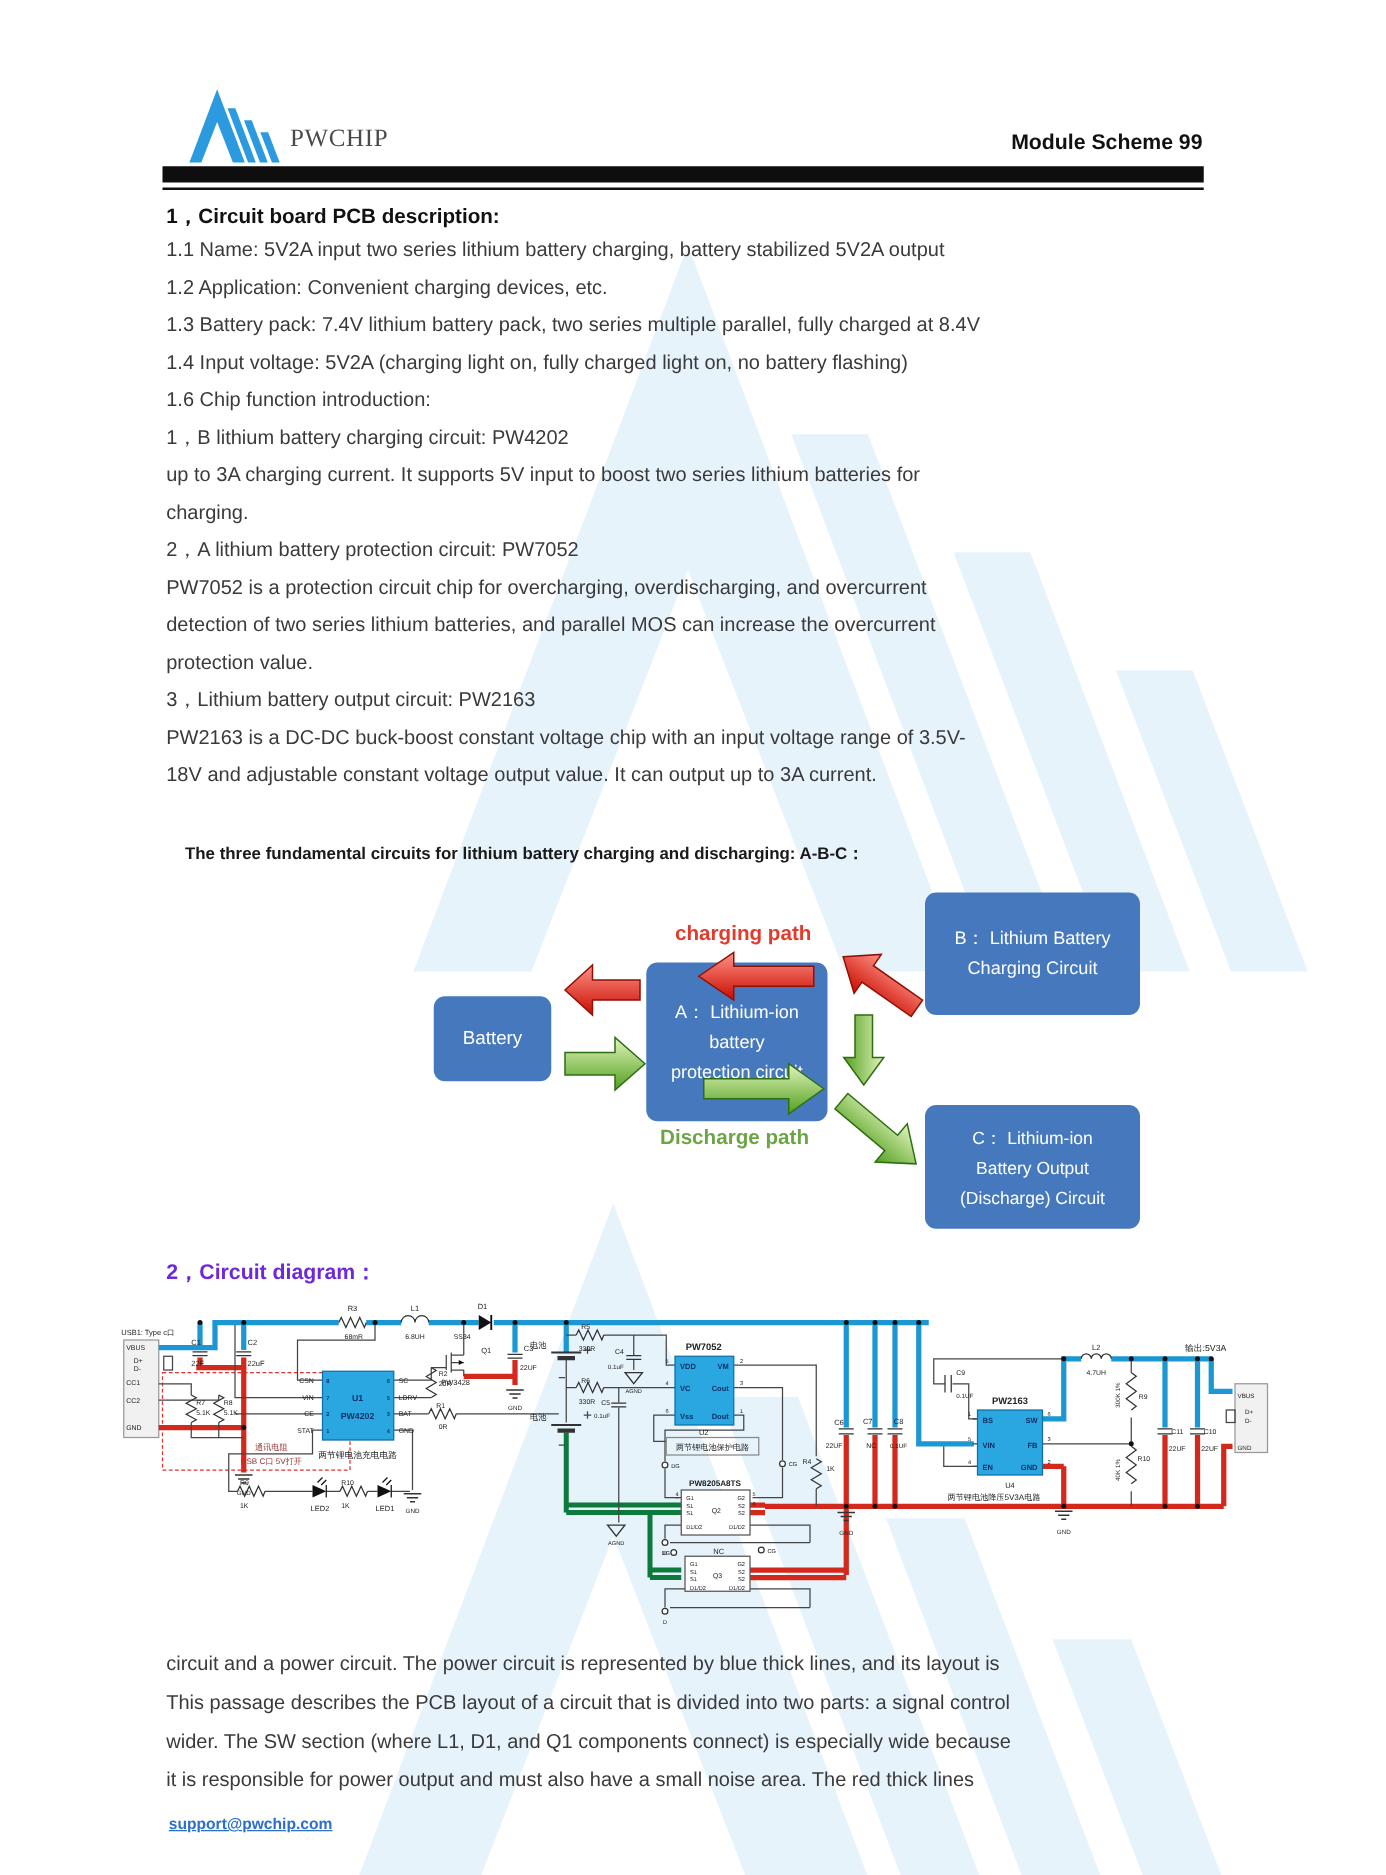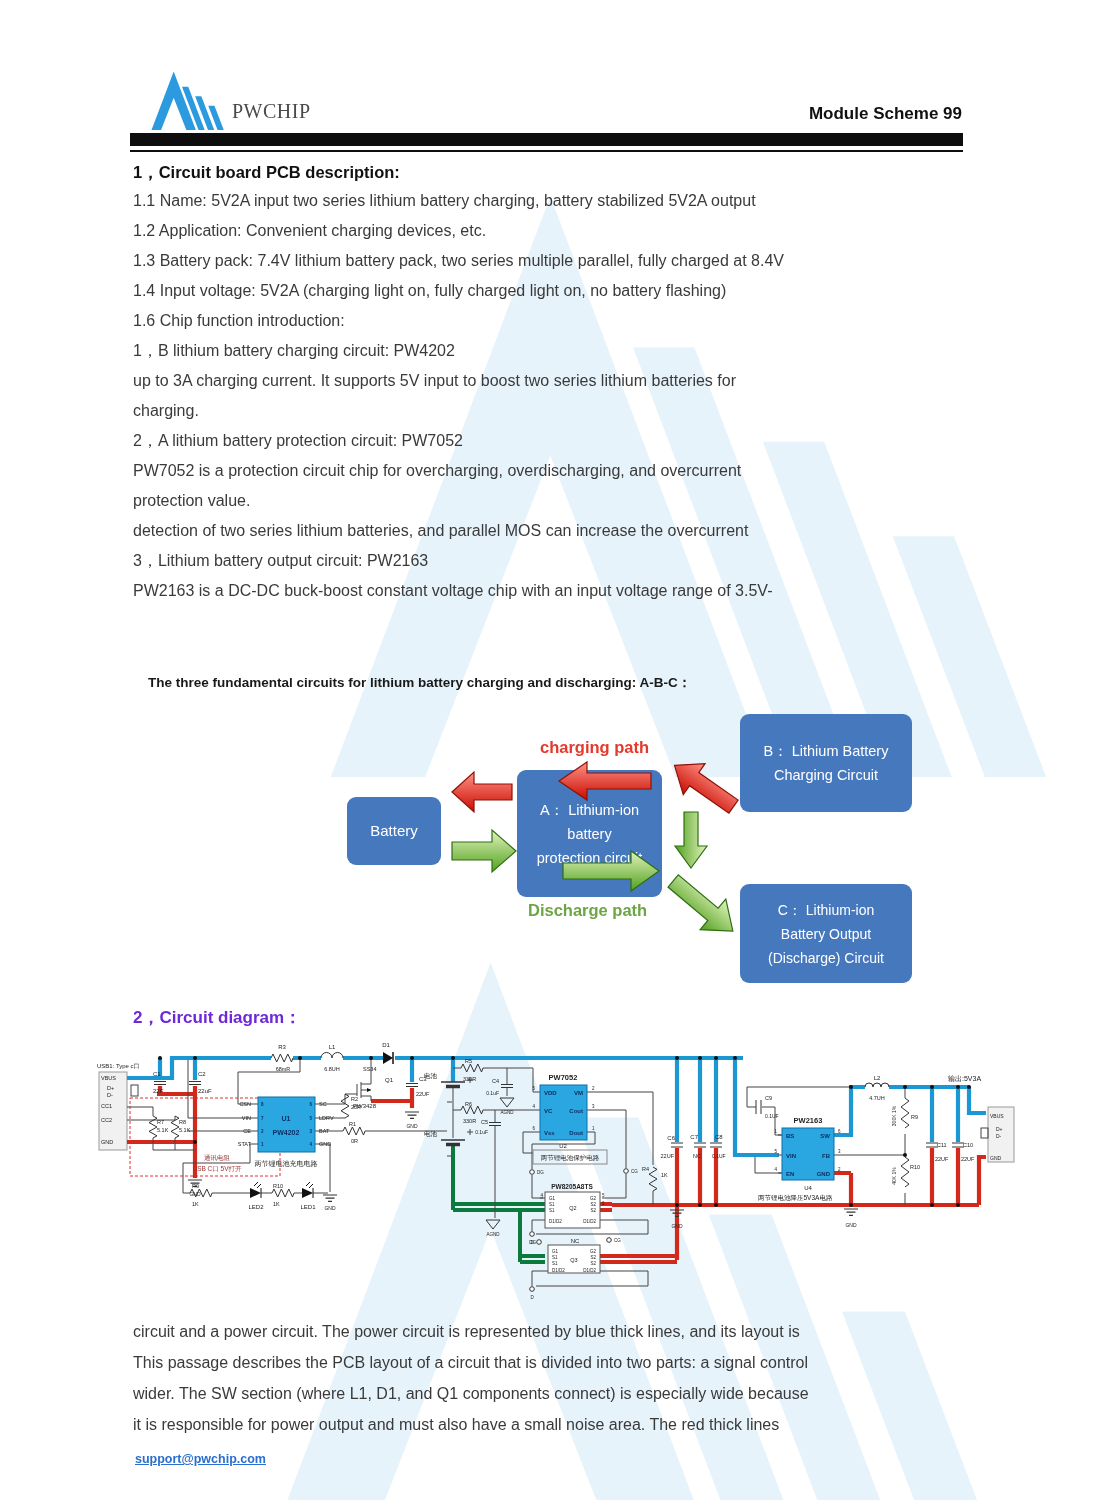--- a/index.html
+++ b/index.html
@@ -66,24 +66,25 @@
     <div class="ln">1.1 Name: 5V2A input two series lithium battery charging, battery stabilized 5V2A output</div>
     <div class="ln">1.2 Application: Convenient charging devices, etc.</div>
     <div class="ln">1.3 Battery pack: 7.4V lithium battery pack, two series multiple parallel, fully charged at 8.4V</div>
     <div class="ln">1.4 Input voltage: 5V2A (charging light on, fully charged light on, no battery flashing)</div>
     <div class="ln">1.6 Chip function introduction:</div>
     <div class="ln">1，B lithium battery charging circuit: PW4202</div>
     <div class="ln">up to 3A charging current. It supports 5V input to boost two series lithium batteries for</div>
     <div class="ln">charging.</div>
     <div class="ln">2，A lithium battery protection circuit: PW7052</div>
     <div class="ln">PW7052 is a protection circuit chip for overcharging, overdischarging, and overcurrent</div>
+    <div class="ln">detection of two series lithium batteries, and parallel MOS can increase the overcurrent</div>
     <div class="ln">protection value.</div>
-    <div class="ln">detection of two series lithium batteries, and parallel MOS can increase the overcurrent</div>
     <div class="ln">3，Lithium battery output circuit: PW2163</div>
     <div class="ln">PW2163 is a DC-DC buck-boost constant voltage chip with an input voltage range of 3.5V-</div>
+    <div class="ln">18V and adjustable constant voltage output value. It can output up to 3A current.</div>
   </div>
   <div class="subhead">The three fundamental circuits for lithium battery charging and discharging: A-B-C：</div>
 
   <div class="pathlbl red-t" style="left:540px;top:738px;">charging path</div>
   <div class="dbox" style="left:347px;top:797px;width:94px;height:68px;font-size:15px;">
     <div>Battery</div>
   </div>
   <div class="dbox" style="left:517px;top:770px;width:145px;height:127px;">
     <div>A：  Lithium-ion</div>
     <div>battery</div>

